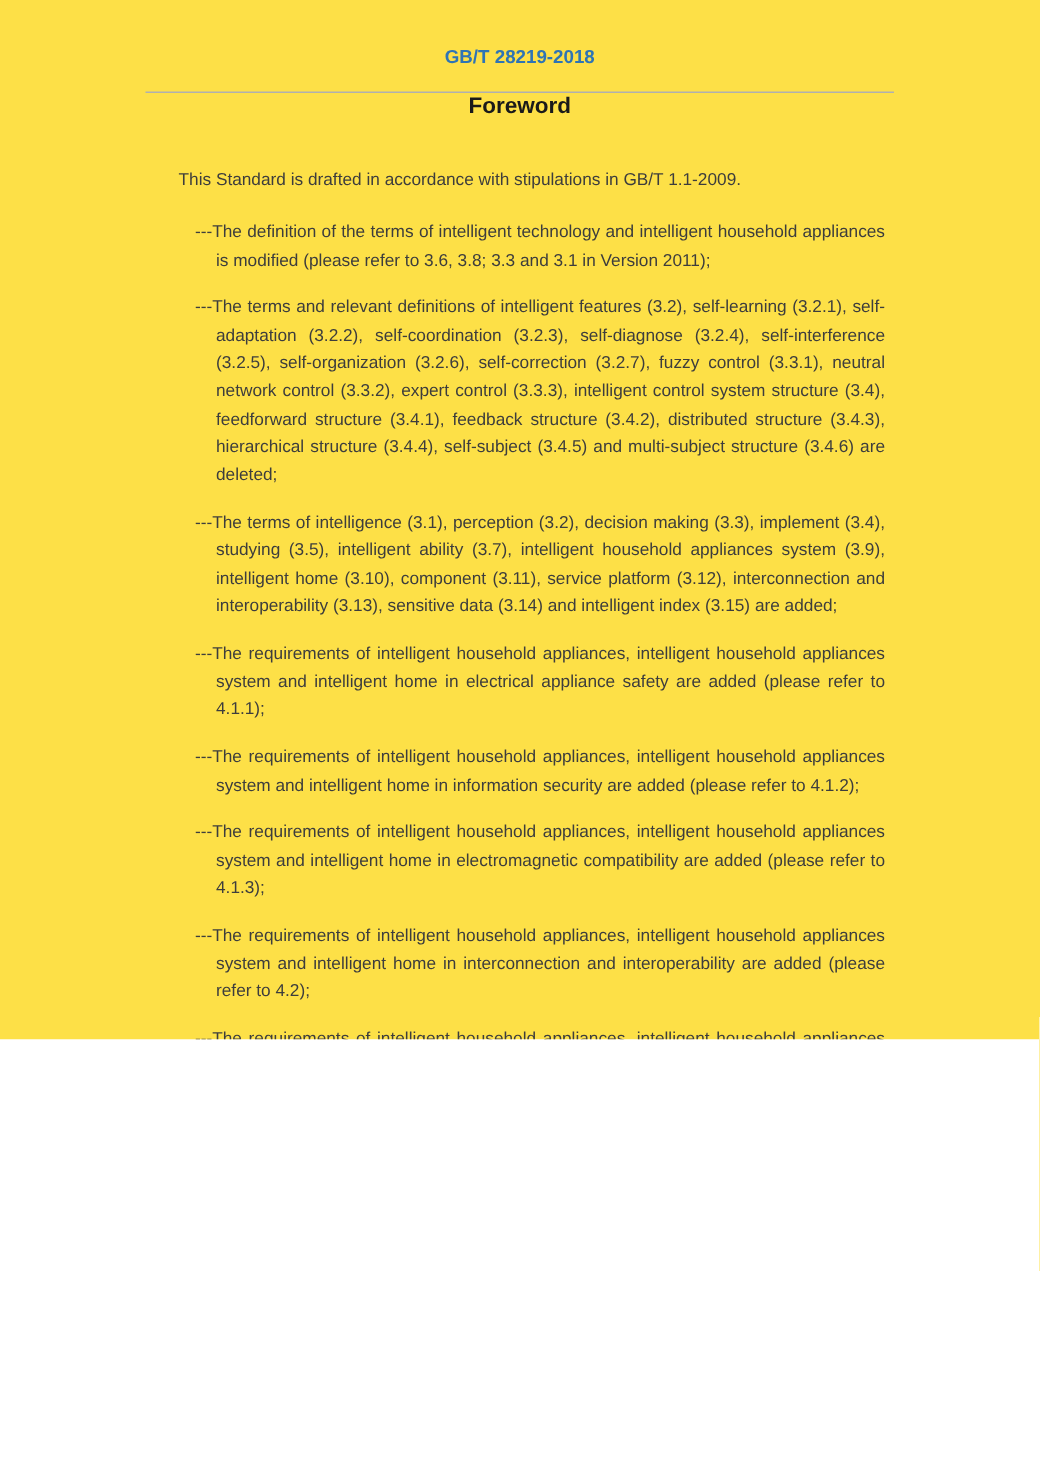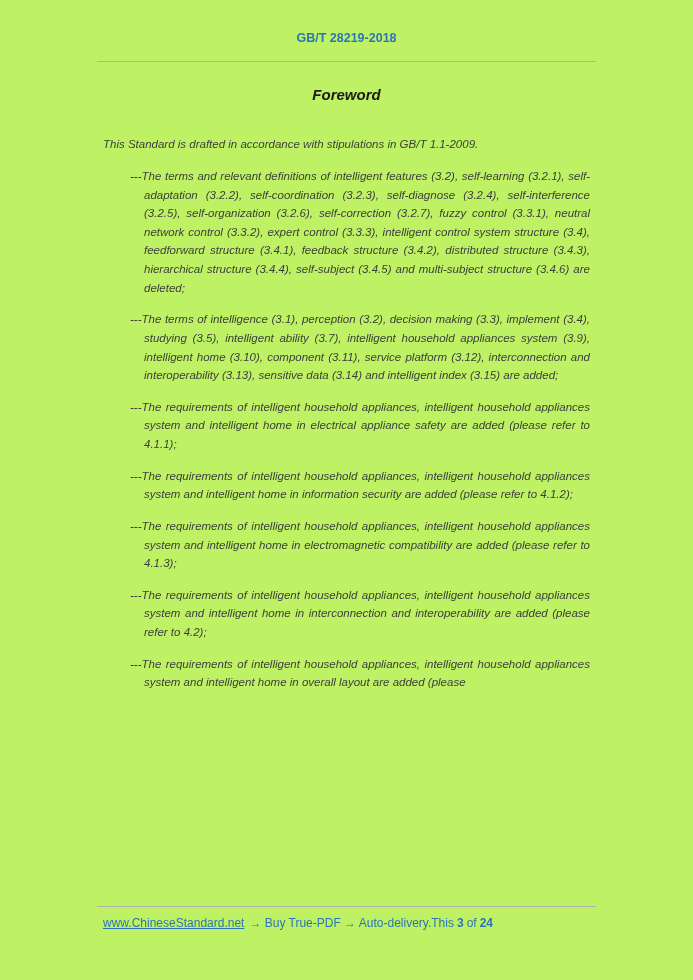--- a/index.html
+++ b/index.html
@@ -3,22 +3,22 @@
 <meta charset="utf-8">
 <style>
   html, body {
     margin: 0;
     padding: 0;
     background: #ffffff;
   }
   .page {
     position: relative;
     width: 693px;
-    height: 980px;
-    background: #bef264;
+    height: 693px;
+    background: #fde047;
     font-family: "Liberation Sans", sans-serif;
     color: #3d3d3d;
     overflow: hidden;
   }
   
   .banner {
     position: absolute;
     top: 22px;
     left: 0;
     right: 0;
@@ -43,35 +43,34 @@
   .header-rule {
     position: absolute;
     top: 61px;
     left: 97px;
     right: 97px;
     border-top: 1px solid #b0b0b0;
     z-index: 1;
   }
   
   .content {
-    padding-top: 83px;
+    padding-top: 59px;
     margin: 0 103px;
     font-size: 11.5px;
     line-height: 1.62;
-    font-style: italic;
   }
   .title {
     text-align: center;
     font-size: 15px;
     font-weight: bold;
     color: #1a1a1a;
     margin: 0 0 0 0;
   }
   .para {
-    margin: 0;
+    margin: 16px;
     text-align: justify;
   }
   .para.first {
     margin-top: 28px;
   }
   .para.second {
     margin-top: 17px;
   }
   .bullets {
     margin-top: 2px;
@@ -130,20 +129,21 @@
 
   <div class="docnum">GB/T 28219-2018</div>
   <div class="header-rule"></div>
 
   <div class="content">
     <h1 class="title">Foreword</h1>
 
     <p class="para first">This Standard is drafted in accordance with stipulations in GB/T 1.1-2009.</p>
 
     <div class="bullets">
+      <div class="bullet">---The definition of the terms of intelligent technology and intelligent household appliances is modified (please refer to 3.6, 3.8; 3.3 and 3.1 in Version 2011);</div>
       <div class="bullet">---The terms and relevant definitions of intelligent features (3.2), self-learning (3.2.1), self-adaptation (3.2.2), self-coordination (3.2.3), self-diagnose (3.2.4), self-interference (3.2.5), self-organization (3.2.6), self-correction (3.2.7), fuzzy control (3.3.1), neutral network control (3.3.2), expert control (3.3.3), intelligent control system structure (3.4), feedforward structure (3.4.1), feedback structure (3.4.2), distributed structure (3.4.3), hierarchical structure (3.4.4), self-subject (3.4.5) and multi-subject structure (3.4.6) are deleted;</div>
       <div class="bullet">---The terms of intelligence (3.1), perception (3.2), decision making (3.3), implement (3.4), studying (3.5), intelligent ability (3.7), intelligent household appliances system (3.9), intelligent home (3.10), component (3.11), service platform (3.12), interconnection and interoperability (3.13), sensitive data (3.14) and intelligent index (3.15) are added;</div>
       <div class="bullet">---The requirements of intelligent household appliances, intelligent household appliances system and intelligent home in electrical appliance safety are added (please refer to 4.1.1);</div>
       <div class="bullet">---The requirements of intelligent household appliances, intelligent household appliances system and intelligent home in information security are added (please refer to 4.1.2);</div>
       <div class="bullet">---The requirements of intelligent household appliances, intelligent household appliances system and intelligent home in electromagnetic compatibility are added (please refer to 4.1.3);</div>
       <div class="bullet">---The requirements of intelligent household appliances, intelligent household appliances system and intelligent home in interconnection and interoperability are added (please refer to 4.2);</div>
       <div class="bullet">---The requirements of intelligent household appliances, intelligent household appliances system and intelligent home in overall layout are added (please</div>
     </div>
   </div>
 

